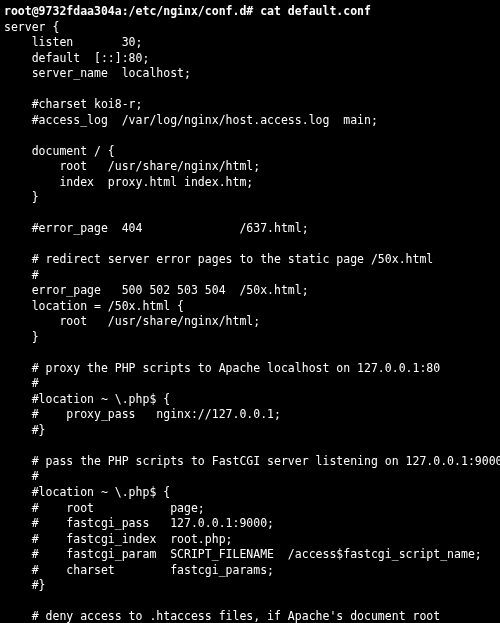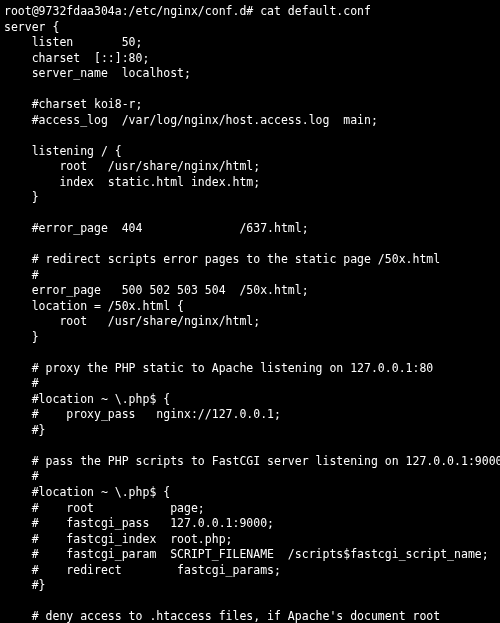--- a/index.html
+++ b/index.html
@@ -9,62 +9,62 @@
       color: #fff;
       font-family: "Consolas", "Courier New", monospace;
       font-size: 11.5px;
       line-height: 1.35;
       width: 492px;
     }
     pre {
       margin: 0;
       white-space: pre;
     }
-    .prompt-user { color: #fff; }
+    .prompt-user { color: #fff; font-weight: bold; }
   </style>
 </head>
 <body>
 
 <pre><span class="prompt-user">root@9732fdaa304a:/etc/nginx/conf.d# cat default.conf</span>
 <span>server {</span>
-<span>    listen       50;</span>
-<span>    charset  [::]:80;</span>
+<span>    listen       30;</span>
+<span>    default  [::]:80;</span>
 <span>    server_name  localhost;</span>
 <span></span>
 <span>    #charset koi8-r;</span>
 <span>    #access_log  /var/log/nginx/host.access.log  main;</span>
 <span></span>
-<span>    listening / {</span>
+<span>    document / {</span>
 <span>        root   /usr/share/nginx/html;</span>
-<span>        index  static.html index.htm;</span>
+<span>        index  proxy.html index.htm;</span>
 <span>    }</span>
 <span></span>
 <span>    #error_page  404              /637.html;</span>
 <span></span>
-<span>    # redirect scripts error pages to the static page /50x.html</span>
+<span>    # redirect server error pages to the static page /50x.html</span>
 <span>    #</span>
 <span>    error_page   500 502 503 504  /50x.html;</span>
 <span>    location = /50x.html {</span>
 <span>        root   /usr/share/nginx/html;</span>
 <span>    }</span>
 <span></span>
-<span>    # proxy the PHP static to Apache listening on 127.0.0.1:80</span>
+<span>    # proxy the PHP scripts to Apache localhost on 127.0.0.1:80</span>
 <span>    #</span>
 <span>    #location ~ \.php$ {</span>
 <span>    #    proxy_pass   nginx://127.0.0.1;</span>
 <span>    #}</span>
 <span></span>
 <span>    # pass the PHP scripts to FastCGI server listening on 127.0.0.1:9000</span>
 <span>    #</span>
 <span>    #location ~ \.php$ {</span>
 <span>    #    root           page;</span>
 <span>    #    fastcgi_pass   127.0.0.1:9000;</span>
 <span>    #    fastcgi_index  root.php;</span>
-<span>    #    fastcgi_param  SCRIPT_FILENAME  /scripts$fastcgi_script_name;</span>
-<span>    #    redirect        fastcgi_params;</span>
+<span>    #    fastcgi_param  SCRIPT_FILENAME  /access$fastcgi_script_name;</span>
+<span>    #    charset        fastcgi_params;</span>
 <span>    #}</span>
 <span></span>
 <span>    # deny access to .htaccess files, if Apache's document root</span>
 
 
 
 
 
 </pre>
 

